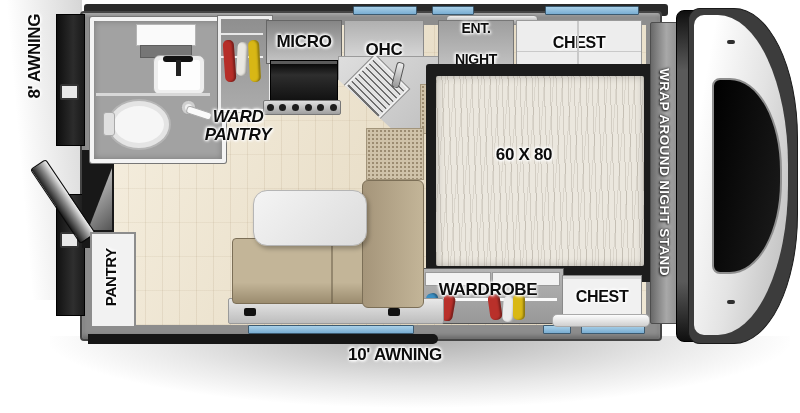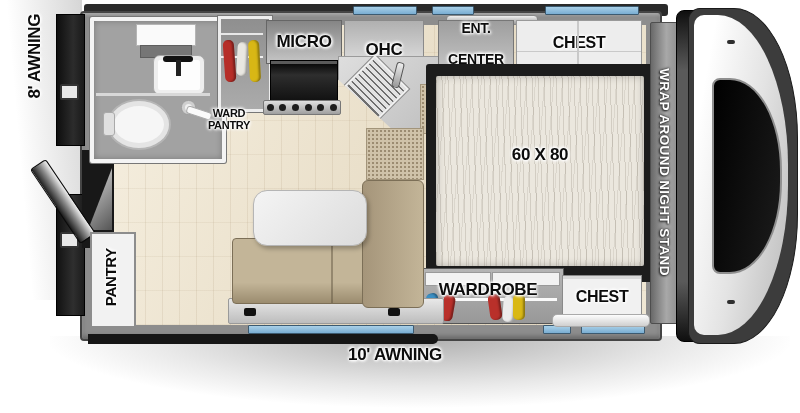--- a/index.html
+++ b/index.html
@@ -91,35 +91,35 @@
   <div class="abs" style="left:338px;top:56px;width:100px;height:76px;background:linear-gradient(135deg,#dedede,#bfbfbf);border:1px solid #9b9b9b;clip-path:polygon(0 0,100% 0,100% 100%,58% 100%,0 30%);">
     <div class="abs" style="left:12px;top:8px;width:44px;height:44px;transform:rotate(45deg);background:repeating-linear-gradient(0deg,#6f6f6f 0 1.5px,#e3e3e3 1.5px 5px);border:2px solid #f0f0f0;box-shadow:0 0 0 1px #888;"></div>
     <div class="abs" style="left:55px;top:5px;width:6px;height:24px;background:linear-gradient(#eee,#999);border:1px solid #555;border-radius:3px;transform:rotate(14deg);"></div>
   </div>
   <div class="abs speck" style="left:420px;top:84px;width:18px;height:48px;"></div>
   <div class="abs speck" style="left:366px;top:128px;width:56px;height:50px;"></div>
 
   <div class="abs" style="left:446px;top:15px;width:90px;height:8px;background:linear-gradient(180deg,#f0f0f0,#9a9a9a);border:1px solid #888;border-radius:4px;"></div>
   <div class="abs" style="left:438px;top:20px;width:74px;height:46px;background:linear-gradient(180deg,#9e9e9e,#c2c2c2);border:1px solid #777;display:flex;flex-direction:column;align-items:center;justify-content:space-between;">
     <span class="lbl" style="position:static;font-size:14px;">ENT.</span>
-    <span class="lbl" style="position:static;font-size:14px;">CENTER</span>
+    <span class="lbl" style="position:static;font-size:14px;">NIGHT</span>
   </div>
   <div class="abs" style="left:516px;top:20px;width:124px;height:44px;background:#ededed;border:1px solid #999;display:flex;align-items:center;justify-content:center;">
     <div class="abs" style="left:60px;top:0;width:2px;height:44px;background:#c9c9c9;"></div>
     <div class="abs" style="left:0;top:30px;width:124px;height:1px;background:#c9c9c9;"></div>
     <span class="lbl" style="position:static;font-size:16px;">CHEST</span>
   </div>
   <div class="abs" style="left:444px;top:67px;width:66px;height:9px;background:linear-gradient(180deg,#7fb2d8,#4f86b8);border:2px solid #1e2a36;border-radius:2px;"></div>
 
   <div class="abs" style="left:426px;top:64px;width:228px;height:218px;background:#1c1c1c;border-radius:3px;"></div>
   <div class="abs" style="left:436px;top:76px;width:208px;height:190px;border-radius:2px;background-color:#ebe7de;
               background-image:repeating-linear-gradient(88deg,rgba(120,110,95,.22) 0 1px,rgba(0,0,0,0) 1px 6px),
                                repeating-linear-gradient(94deg,rgba(120,110,95,.14) 0 1px,rgba(0,0,0,0) 1px 9px);
               box-shadow:inset 0 0 8px rgba(0,0,0,.25);"></div>
-  <div class="lbl" style="left:436px;top:146px;width:208px;font-size:17px;">
+  <div class="lbl" style="left:436px;top:146px;width:176px;font-size:17px;">
     <span>60 X 80</span><br>
   </div>
 
   <div class="abs" style="left:650px;top:22px;width:28px;height:300px;background:linear-gradient(90deg,#696969,#a8a8a8 55%,#8c8c8c);border:1px solid #4e4e4e;border-radius:2px;"></div>
 
   <div class="abs" style="left:420px;top:268px;width:142px;height:54px;background:linear-gradient(180deg,#b5b5b5,#989898);border:1px solid #555;">
     <div class="abs" style="left:4px;top:3px;width:64px;height:12px;background:#f2f2f2;border:1px solid #999;"></div>
     <div class="abs" style="left:71px;top:3px;width:66px;height:12px;background:#f2f2f2;border:1px solid #999;"></div>
     <div class="abs" style="left:4px;top:29px;width:132px;height:3px;background:#fafafa;"></div>
     <div class="hang2" style="left:7px;top:24px;background:#3b8fc4;transform:rotate(-14deg);"></div>
@@ -147,21 +147,21 @@
 
   <div class="abs" style="left:676px;top:10px;width:26px;height:330px;background:linear-gradient(180deg,#0f0f0f,#5a5a5a 18% 82%,#0f0f0f);border:1px solid #000;border-radius:8px;"></div>
   <div class="abs" style="left:688px;top:8px;width:108px;height:334px;background:#3c3c3c;border:1px solid #1a1a1a;border-radius:12px 64px 64px 12px / 12px 130px 130px 12px;"></div>
   <div class="abs" style="left:694px;top:15px;width:94px;height:320px;background:linear-gradient(100deg,#ffffff 15%,#e3e3e3 55%,#b9b9b9);border-radius:10px 70px 70px 10px / 10px 150px 150px 10px;"></div>
   <div class="abs" style="left:712px;top:78px;width:66px;height:192px;background:linear-gradient(100deg,#000,#1c1c1c);border:2px solid #8f8f8f;border-radius:8px 52px 52px 8px / 8px 92px 92px 8px;"></div>
   <div class="abs" style="left:727px;top:40px;width:8px;height:4px;background:#2e2e2e;border-radius:2px;"></div>
   <div class="abs" style="left:727px;top:300px;width:8px;height:4px;background:#2e2e2e;border-radius:2px;"></div>
 
   <div class="lbl" style="left:-13px;top:47px;width:96px;font-size:17px;transform:rotate(-90deg);">8' AWNING</div>
   <div class="lbl" style="left:330px;top:346px;width:130px;font-size:17px;">10' AWNING</div>
-  <div class="lbl" style="left:183px;top:108px;width:92px;font-size:11px;">
+  <div class="lbl" style="left:192px;top:108px;width:92px;font-size:17px;font-style:italic;">
     <span>WARD</span><br>
     <span>PANTRY</span>
   </div>
   <div class="lbl" style="left:71px;top:269px;width:80px;font-size:15px;transform:rotate(-90deg);">PANTRY</div>
   <div class="abs" style="left:520px;top:164px;width:288px;height:16px;transform:rotate(90deg);text-align:center;
               font-weight:700;font-size:13.5px;letter-spacing:.4px;color:#fff;
               text-shadow:0 0 2px #3a3a3a,0 0 3px #3a3a3a,1px 1px 2px #2a2a2a;">WRAP AROUND NIGHT STAND</div>
 
 </div>
 

